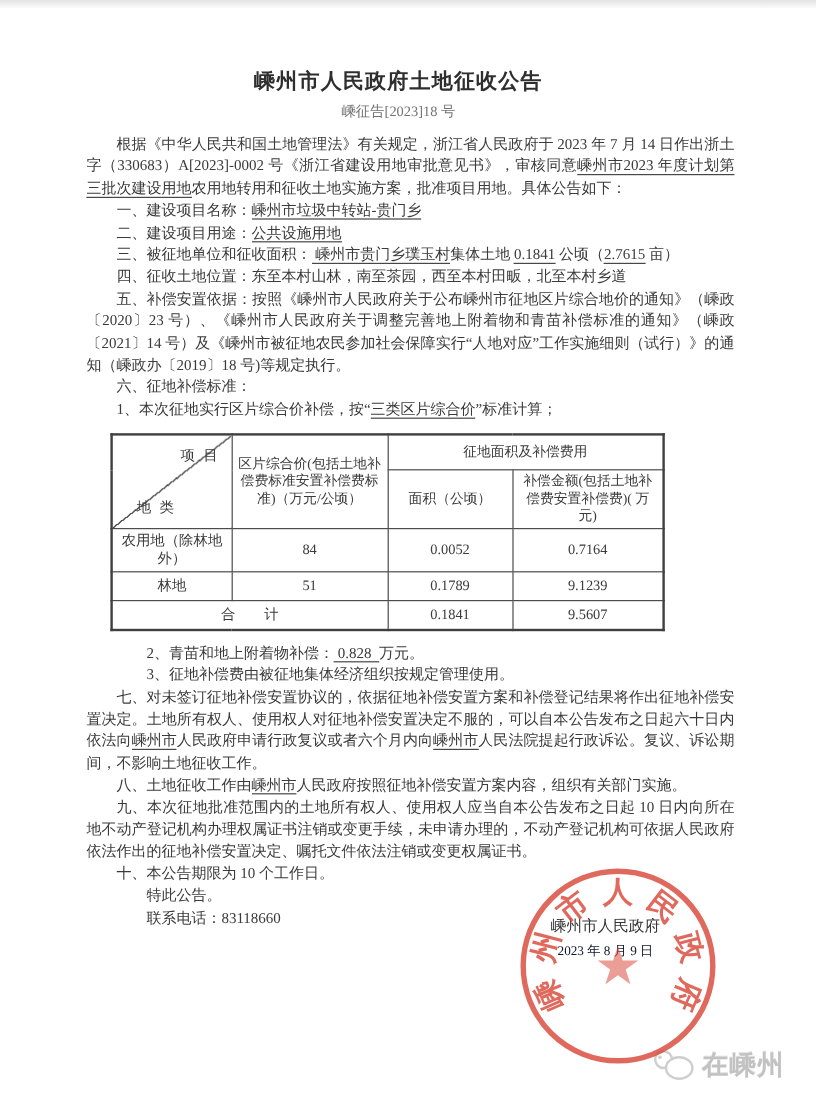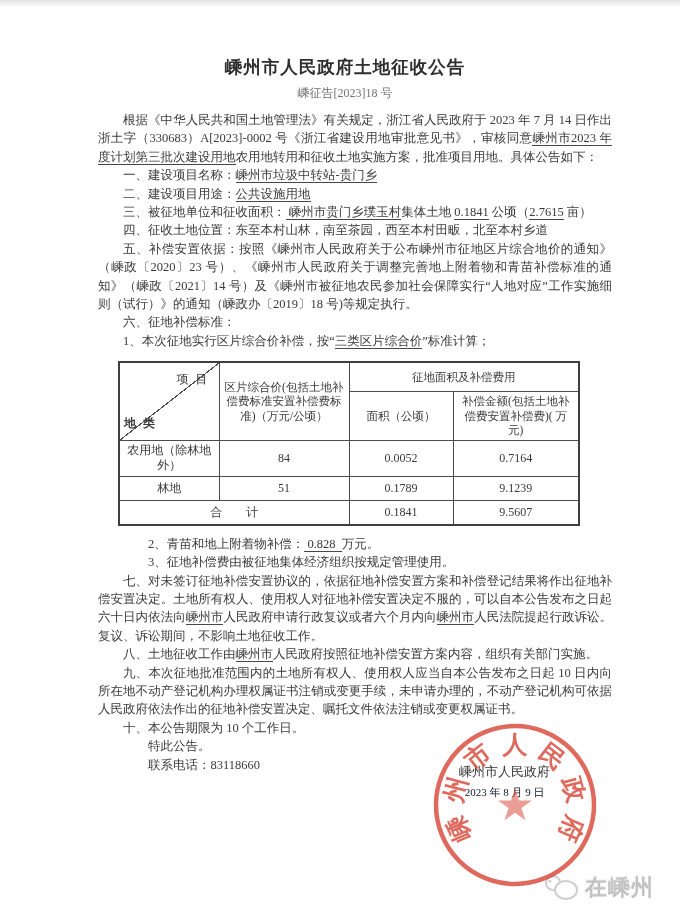--- a/index.html
+++ b/index.html
@@ -1,41 +1,41 @@
 <!DOCTYPE html>
 <html><head>
 <meta charset="utf-8">
 <style>
   html,body{margin:0;padding:0;background:#ffffff;}
   body{width:680px;height:919px;overflow:hidden;position:relative;
        font-family:"Liberation Serif","DejaVu Serif",serif;color:#3a3a3a;}
   .page{position:relative;width:680px;height:919px;background:#fff;}
   .page::before{content:"";position:absolute;left:0;top:0;width:680px;height:7px;
        background:linear-gradient(#e3e3e3,#fcfcfc);z-index:5;}
-  .doc{position:relative;padding:54px 68px 0 78px;}
+  .doc{position:relative;padding:54px 68px 0 52px;}
   .title{text-align:center;font-size:17.5px;font-weight:bold;color:#2e2e2e;
        letter-spacing:1px;line-height:26px;}
   .doc-number{text-align:center;font-size:12px;margin-top:5px;color:#737373;}
   .paras{margin-top:9px;margin-left:20px;}
   .line{margin:0;font-size:12.5px;line-height:18.4px;white-space:pre-wrap;
        text-align:justify;}
   .indent{text-indent:2em;}
   .indent-lg{text-indent:4em;}
   .u{border-bottom:1px solid #474747;}
   
   .table-wrap{margin:11px 0 6px 40px;}
   table{border-collapse:collapse;width:460px;table-layout:fixed;
        font-family:"Liberation Serif","DejaVu Serif",serif;}
   th,td{border:1px solid #4c4c4c;color:#3a3a3a;}
   table{border:2px solid #3f3f3f;}
   thead th{font-weight:normal;font-size:11.5px;line-height:14.5px;padding:2px 4px;text-align:center;}
   .corner{position:relative;padding:0;
        background:linear-gradient(to bottom right,transparent calc(50% - 0.6px),#4c4c4c calc(50% - 0.6px),#4c4c4c calc(50% + 0.6px),transparent calc(50% + 0.6px));}
   .corner .c-top{position:absolute;top:9px;right:9px;font-size:12px;letter-spacing:2px;}
-  .corner .c-bottom{position:absolute;bottom:9px;left:4px;font-size:12px;letter-spacing:2px;font-weight:bold;}
+  .corner .c-bottom{position:absolute;bottom:9px;left:20px;font-size:12px;letter-spacing:2px;}
   .row-h1 th{height:24px;}
   .row-h2 th{height:36px;}
   tbody td{font-size:12px;line-height:15.5px;text-align:center;padding:2px 3px;height:19px;}
   
   .signature{position:absolute;left:440px;top:763px;width:129px;text-align:center;z-index:2;}
   .sig-name{font-size:13px;color:#343434;}
   .sig-date{font-size:11px;margin-top:4px;color:#0f172a;}
   
   .seal{position:absolute;left:427px;top:719px;z-index:3;color:#d9493a;
         opacity:.82;pointer-events:none;}

